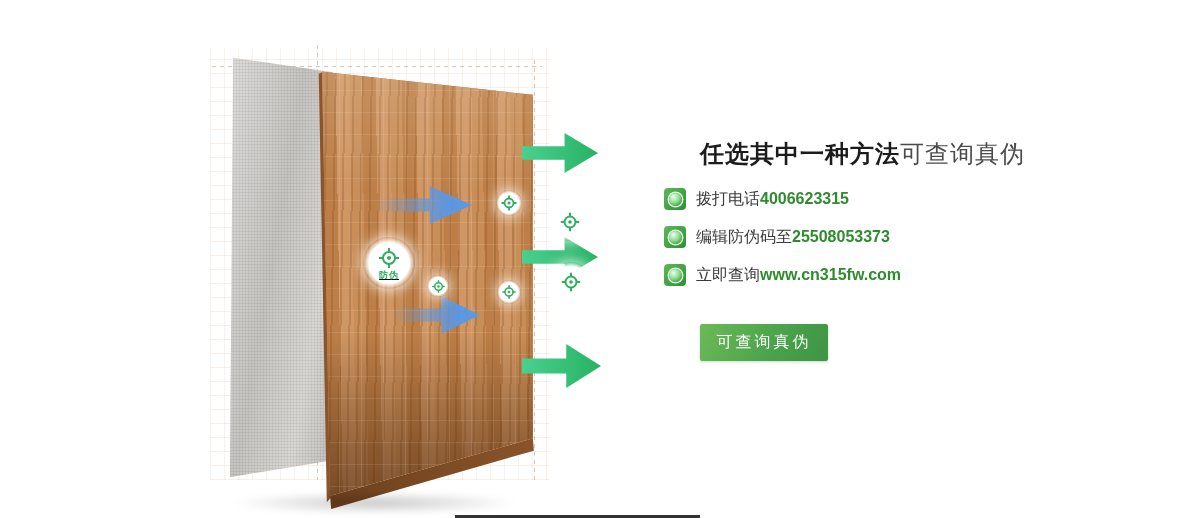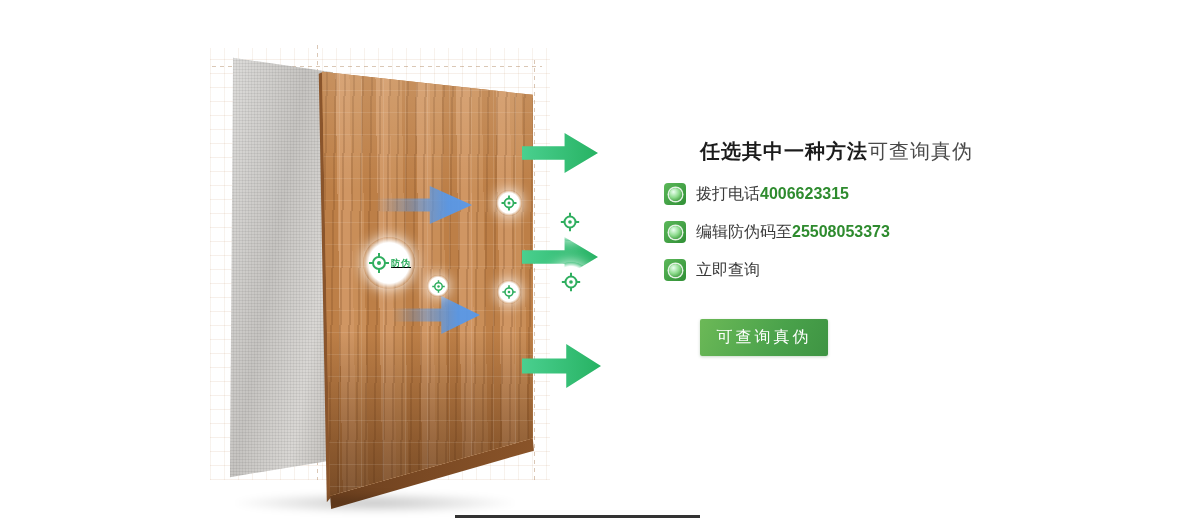--- a/index.html
+++ b/index.html
@@ -69,28 +69,28 @@
   }
 
   .arrow { position:absolute; clip-path: polygon(0 33%, 56% 33%, 56% 0, 100% 50%, 56% 100%, 56% 67%, 0 67%); }
   .arrow.blue  { background: linear-gradient(to right, rgba(88,152,232,0), rgba(88,152,232,.95) 75%); }
   .arrow.green { background: linear-gradient(to right, #4ad08f, #27b263); }
 
   .target {
     position:absolute; border-radius:50%;
     background:radial-gradient(circle, #ffffff 55%, rgba(255,255,255,0) 74%);
     box-shadow:0 0 14px rgba(255,255,255,.95);
-    display:flex; flex-direction:row; align-items:center; justify-content:center;text-decoration:underline;
+    display:flex; flex-direction:column; align-items:center; justify-content:center;text-decoration:underline;
   }
   .target svg { display:block; }
   .center-label { font-size:9px; color:#2fae5f; font-weight:bold; line-height:1; margin-top:1px; letter-spacing:1px; }
 
   
   .info { position:absolute; left:660px; top:138px; width:430px; }
-  .title { padding-left:40px; font-size:20px; margin-bottom:16px; white-space:nowrap; }
+  .title { padding-left:40px; font-size:24px; margin-bottom:16px; white-space:nowrap; }
   .t-bold { font-weight:bold; color:#1c1c1c; letter-spacing:1px; }
   .t-rest { color:#4a4a4a; letter-spacing:1px; }
 
   .method-row { display:flex; align-items:center; height:26px; margin-top:12px; padding-left:4px; }
   .method-row:first-of-type { margin-top:0; }
   .bullet {
     width:22px; height:22px; border-radius:4px; flex:0 0 22px;
     background:linear-gradient(135deg,#5cb85a,#2f8f35);
     display:flex; align-items:center; justify-content:center; margin-right:10px;
   }
@@ -211,19 +211,20 @@
         </span>
       <span class="m-label">编辑防伪码至</span>
         <span class="m-value">25508053373</span>
     </div>
 
     <div class="method-row">
       <span class="bullet">
           <span class="sphere"></span>
         </span>
       <span class="m-label">立即查询</span>
+        <span class="m-value">www.cn315fw.com</span>
     </div>
 
     <button class="query-btn">可查询真伪</button>
   </div>
 
   <div class="bottom-bar"></div>
 </div>
 
 </body></html>

